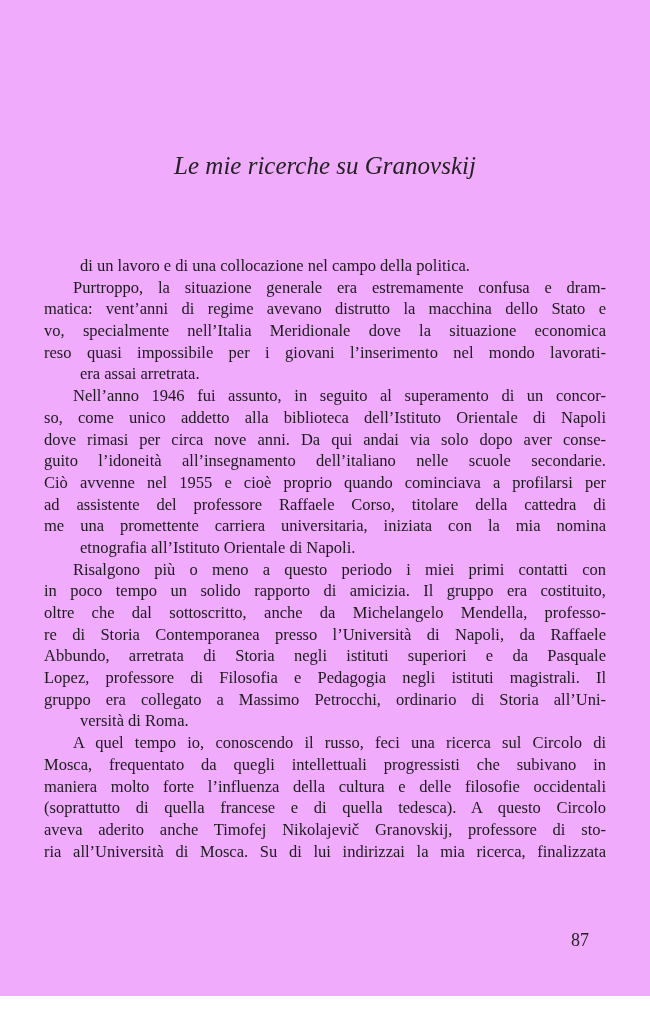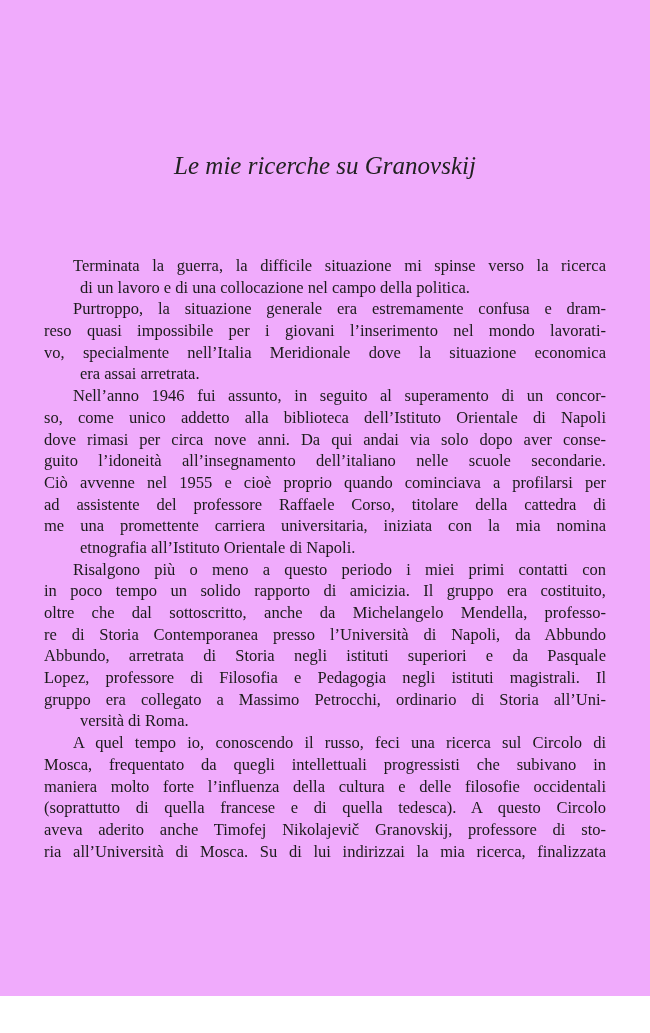--- a/index.html
+++ b/index.html
@@ -66,52 +66,53 @@
   }
 </style>
 </head>
 <body>
 
 <div class="page">
   <h1 class="title">Le mie ricerche su Granovskij</h1>
 
   <div class="body-text">
       <div class="paragraph">
-        <div class="line first">Terminata la guerra, la difficile situazione mi spinse verso la ricerca</div>
         <div class="line flush">di un lavoro e di una collocazione nel campo della politica.</div>
       </div>
       <div class="paragraph">
         <div class="line first">Purtroppo, la situazione generale era estremamente confusa e dram-</div>
+        <div class="line">matica: vent’anni di regime avevano distrutto la macchina dello Stato e</div>
+        <div class="line">vo, specialmente nell’Italia Meridionale dove la situazione economica</div>
         <div class="line">reso quasi impossibile per i giovani l’inserimento nel mondo lavorati-</div>
-        <div class="line">vo, specialmente nell’Italia Meridionale dove la situazione economica</div>
         <div class="line flush">era assai arretrata.</div>
       </div>
       <div class="paragraph">
         <div class="line first">Nell’anno 1946 fui assunto, in seguito al superamento di un concor-</div>
         <div class="line">so, come unico addetto alla biblioteca dell’Istituto Orientale di Napoli</div>
         <div class="line">dove rimasi per circa nove anni. Da qui andai via solo dopo aver conse-</div>
         <div class="line">guito l’idoneità all’insegnamento dell’italiano nelle scuole secondarie.</div>
         <div class="line">Ciò avvenne nel 1955 e cioè proprio quando cominciava a profilarsi per</div>
         <div class="line">ad assistente del professore Raffaele Corso, titolare della cattedra di</div>
         <div class="line">me una promettente carriera universitaria, iniziata con la mia nomina</div>
         <div class="line flush">etnografia all’Istituto Orientale di Napoli.</div>
       </div>
       <div class="paragraph">
         <div class="line first">Risalgono più o meno a questo periodo i miei primi contatti con</div>
         <div class="line">in poco tempo un solido rapporto di amicizia. Il gruppo era costituito,</div>
         <div class="line">oltre che dal sottoscritto, anche da Michelangelo Mendella, professo-</div>
-        <div class="line">re di Storia Contemporanea presso l’Università di Napoli, da Abbundo</div>
+        <div class="line">re di Storia Contemporanea presso l’Università di Napoli, da Raffaele</div>
         <div class="line">Abbundo, arretrata di Storia negli istituti superiori e da Pasquale</div>
         <div class="line">Lopez, professore di Filosofia e Pedagogia negli istituti magistrali. Il</div>
         <div class="line">gruppo era collegato a Massimo Petrocchi, ordinario di Storia all’Uni-</div>
         <div class="line flush">versità di Roma.</div>
       </div>
       <div class="paragraph">
         <div class="line first">A quel tempo io, conoscendo il russo, feci una ricerca sul Circolo di</div>
         <div class="line">Mosca, frequentato da quegli intellettuali progressisti che subivano in</div>
         <div class="line">maniera molto forte l’influenza della cultura e delle filosofie occidentali</div>
         <div class="line">(soprattutto di quella francese e di quella tedesca). A questo Circolo</div>
         <div class="line">aveva aderito anche Timofej Nikolajevič Granovskij, professore di sto-</div>
         <div class="line">ria all’Università di Mosca. Su di lui indirizzai la mia ricerca, finalizzata</div>
       </div>
     </div>
 
+  <div class="page-number">87</div>
 </div>
 
 </body></html>

